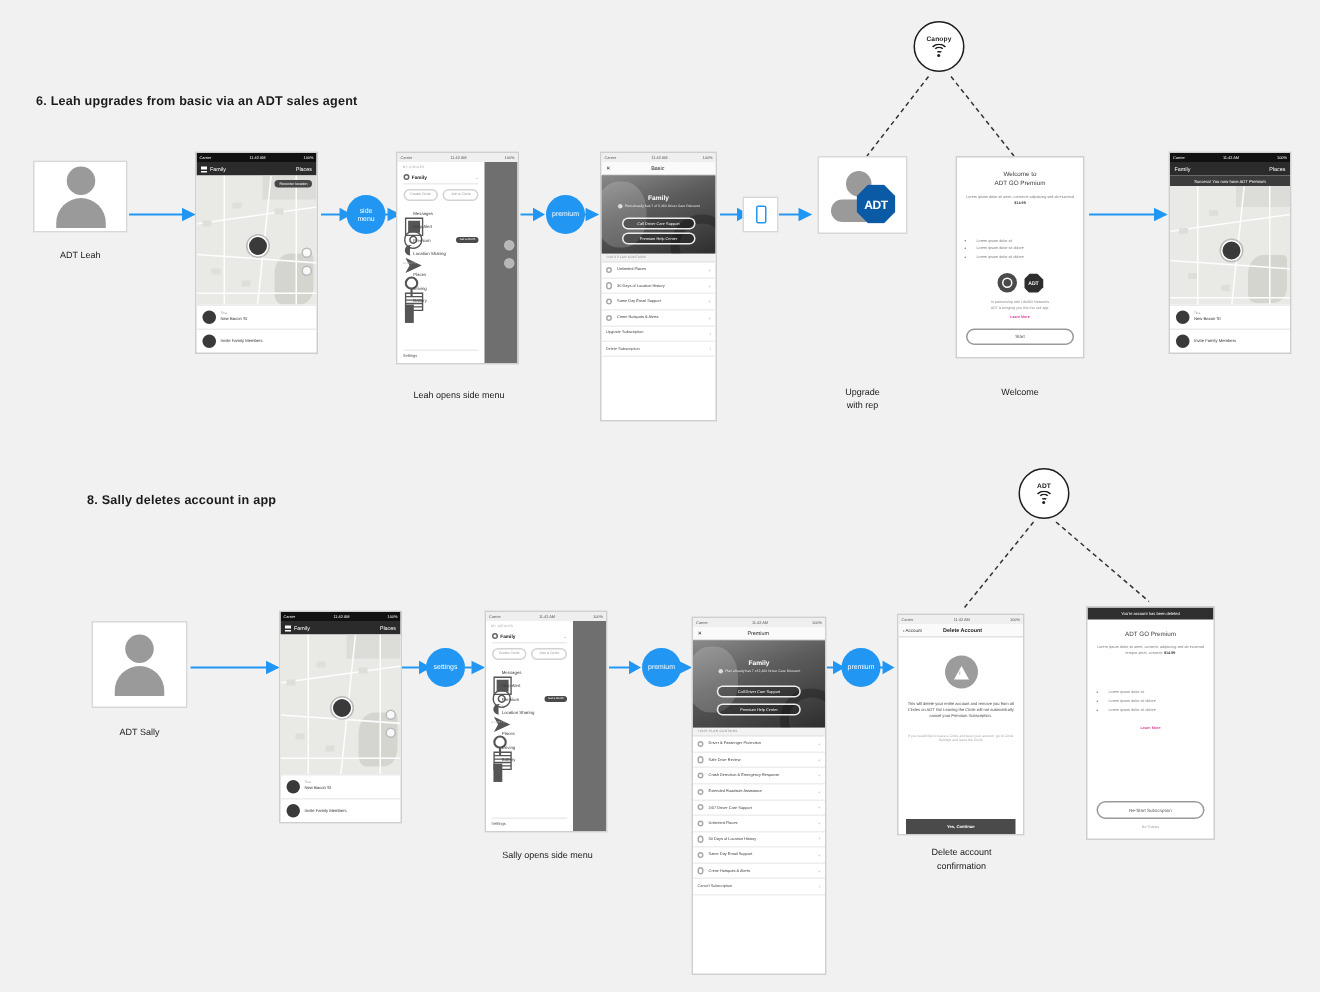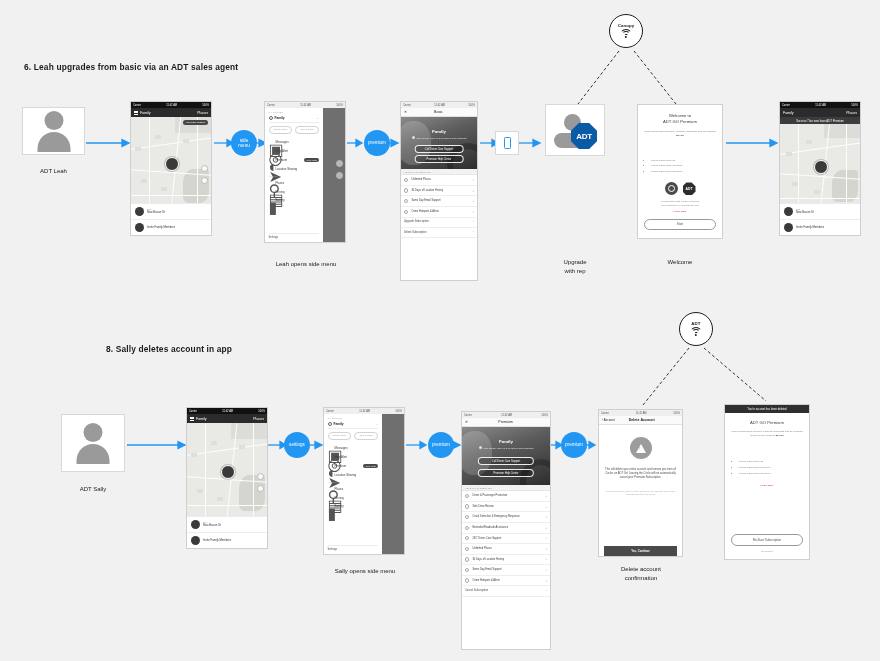--- a/index.html
+++ b/index.html
@@ -505,21 +505,21 @@
       </div>
   </div>
   <div class="maprow">
     <div class="av"></div>
     <div class="txt">
         <div>Invite Family Members</div>
       </div>
   </div>
 </div>
 
-<div class="abs section-title" style="left:58px;top:344px;margin-left:48px;">8. Sally deletes account in app</div>
+<div class="abs section-title" style="left:58px;top:328px;">8. Sally deletes account in app</div>
 
 <div class="abs hub" style="left:679px;top:312px;">
   <span class="hub-label">ADT</span>
   <span class="wifi">
       <i class="a"></i>
       <i class="b"></i>
       <i class="c"></i>
       <span class="dot"></span>
     </span>
 </div>

